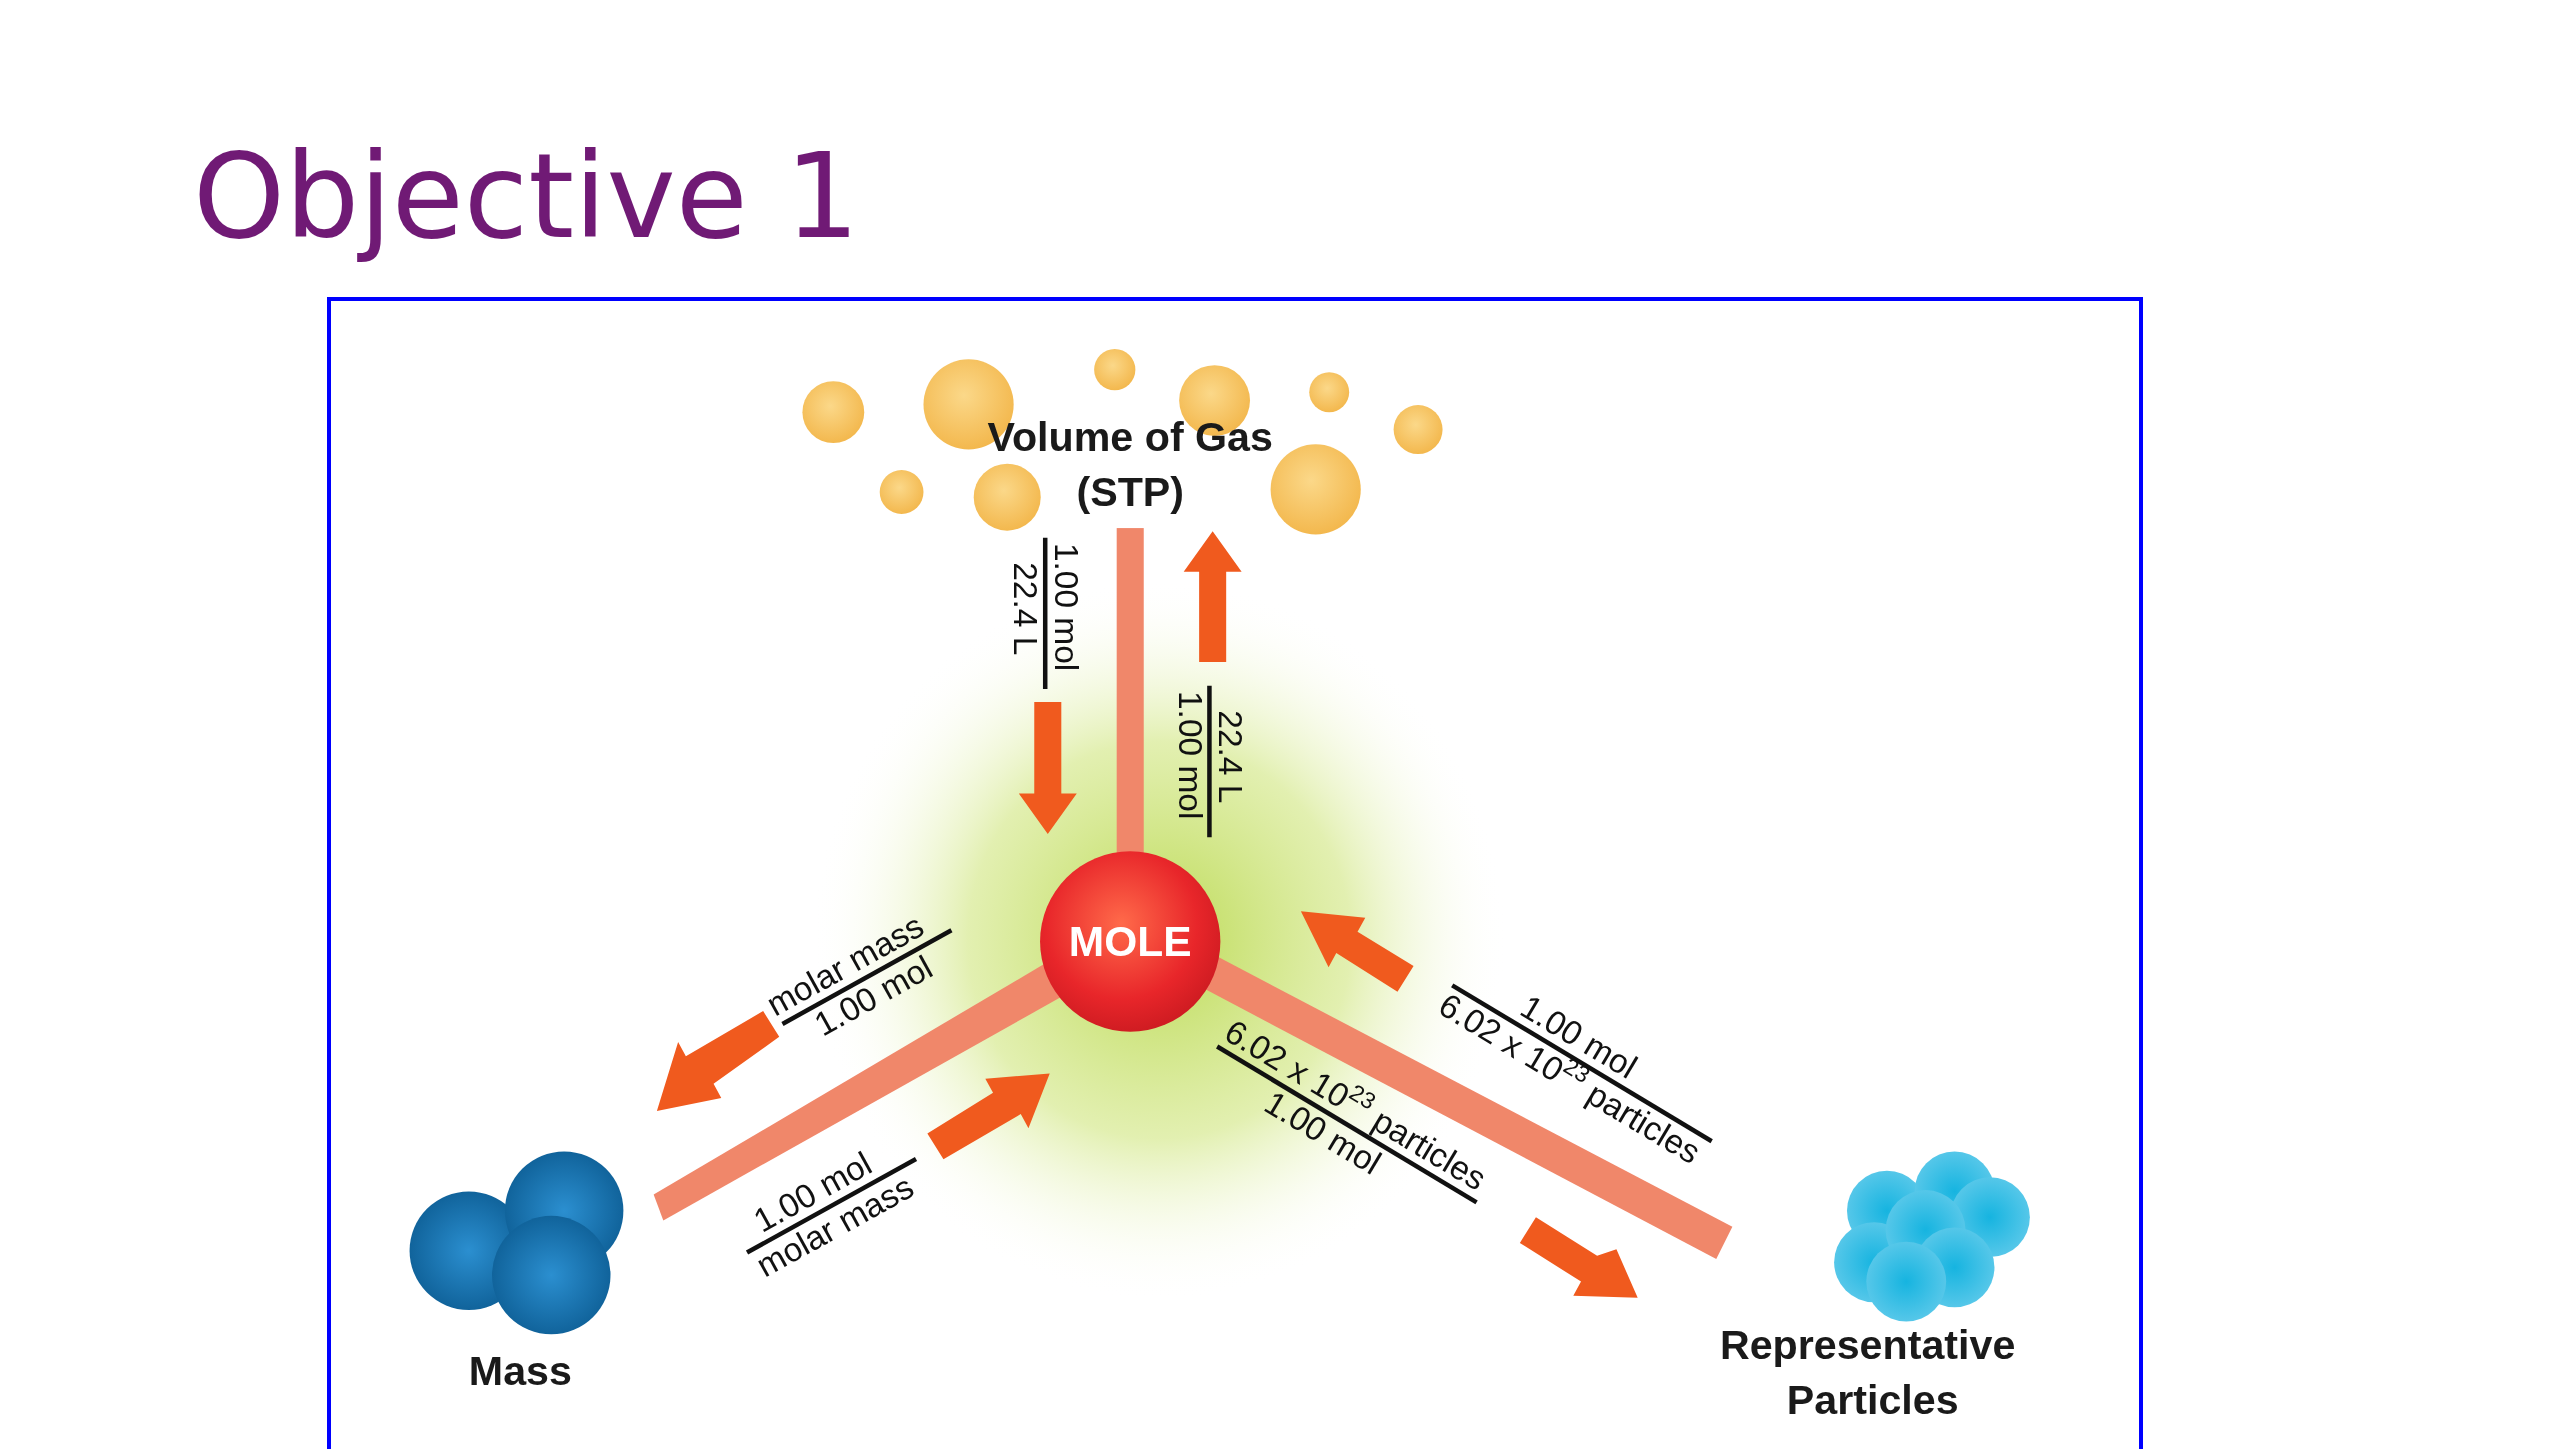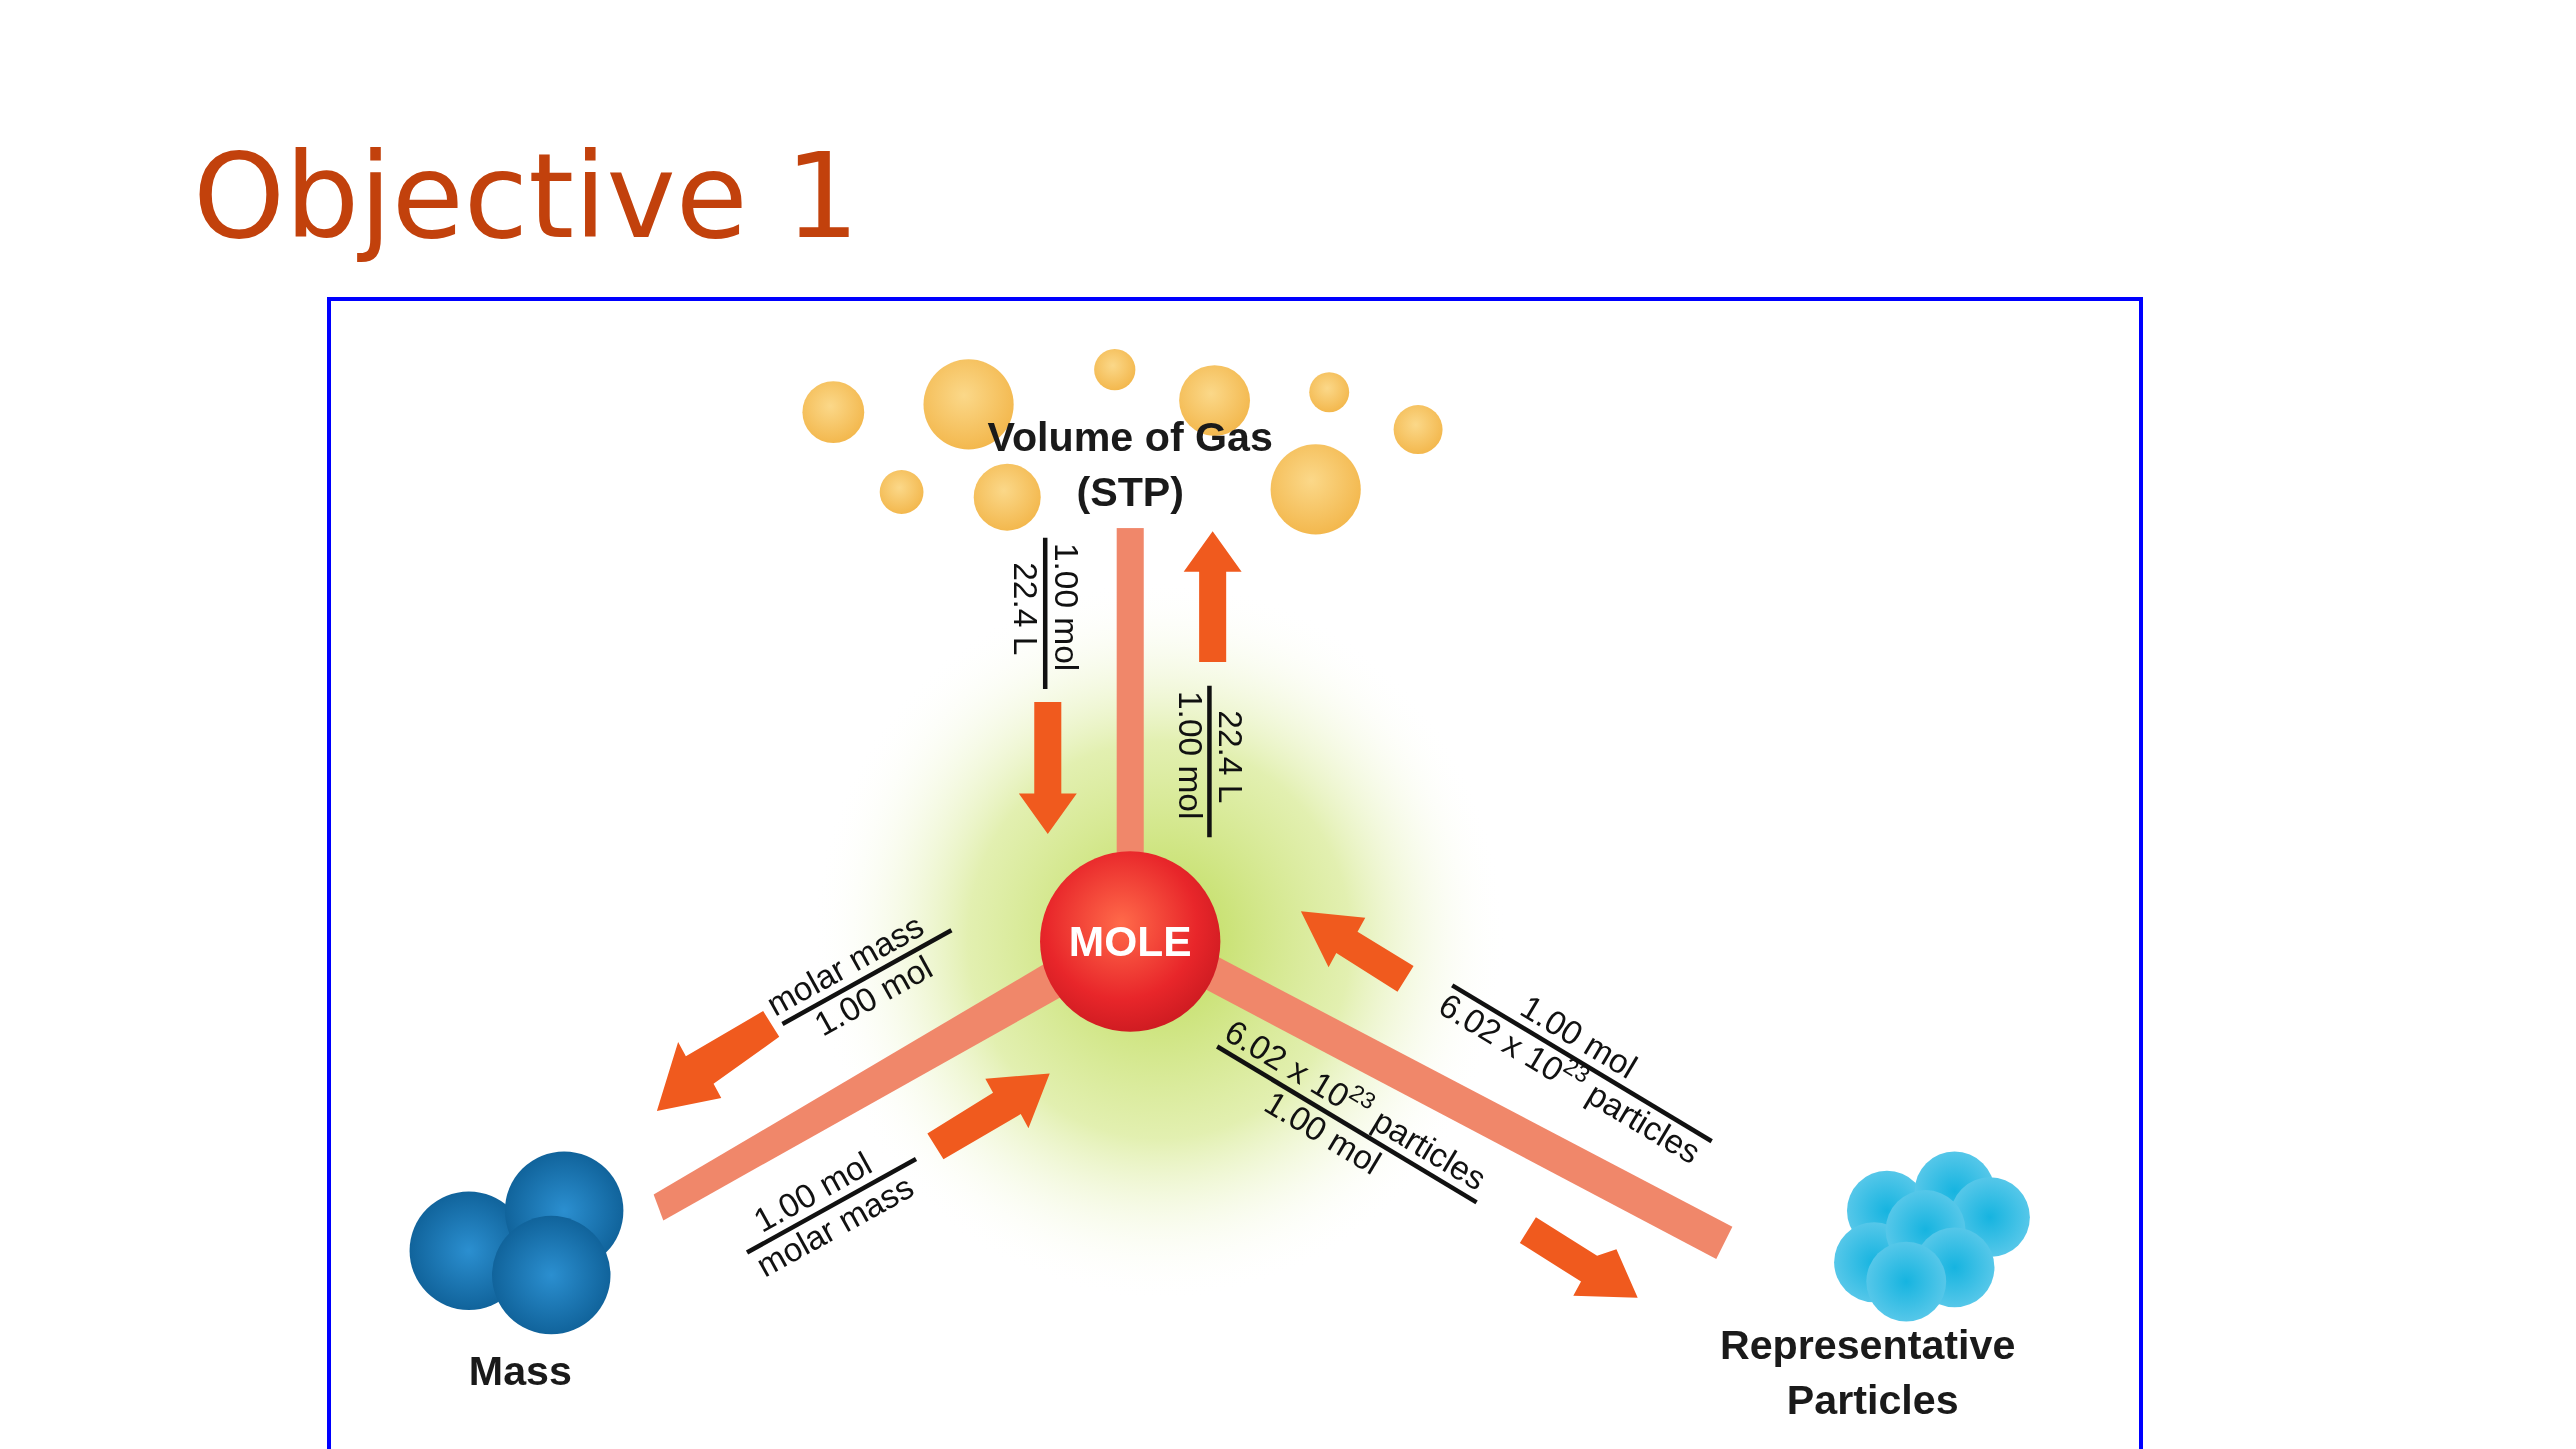--- a/index.html
+++ b/index.html
@@ -1,19 +1,19 @@
 <!DOCTYPE html>
 <html style="font-size:10.3px"><head>
 <meta charset="utf-8">
 <style>
   html, body { margin: 0; padding: 0; background: #ffffff; }
   body { width: 2576px; height: 1449px; position: relative; overflow: hidden;
          font-family: "DejaVu Sans", sans-serif; }
   .slide-title { position: absolute; left: 193px; top: 138px; font-size: 117px;
-                 line-height: 1; color: #c2410c; font-family: "DejaVu Sans", sans-serif; }
+                 line-height: 1; color: #701a75; font-family: "DejaVu Sans", sans-serif; }
   .frame { position: absolute; left: 327px; top: 297px; width: 1816px; height: 1159px;
            border: 4.5px solid #0000ff; box-sizing: border-box; }
   svg.diagram { position: absolute; left: 0; top: 0; width: 2576px; height: 1449px; }
   .lbl { font-family: "Liberation Sans", sans-serif; font-weight: bold; fill: #1a1a1a; }
   .frac { font-family: "Liberation Sans", sans-serif; fill: #111; font-size: 52px; }
 </style>
 </head>
 <body>
 
 <div class="slide-title">Objective 1</div>

